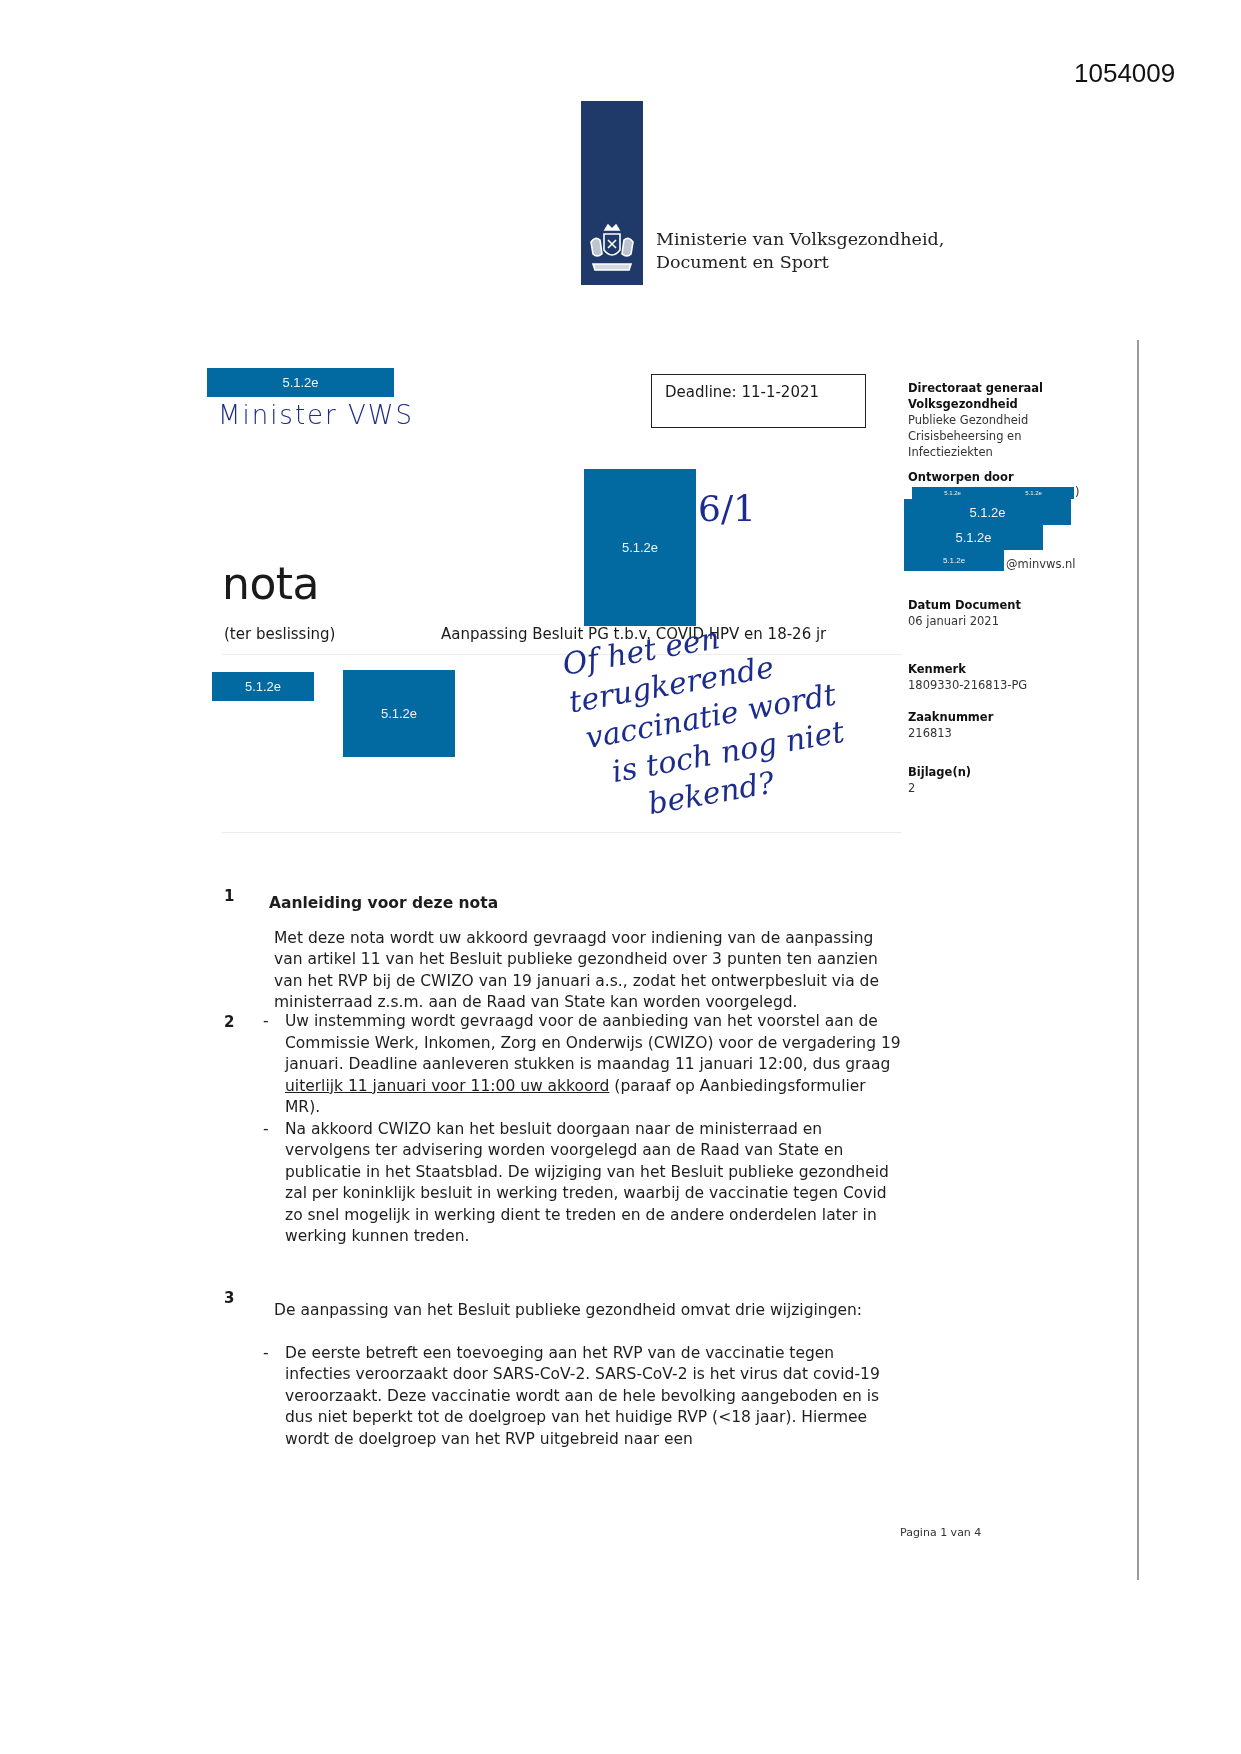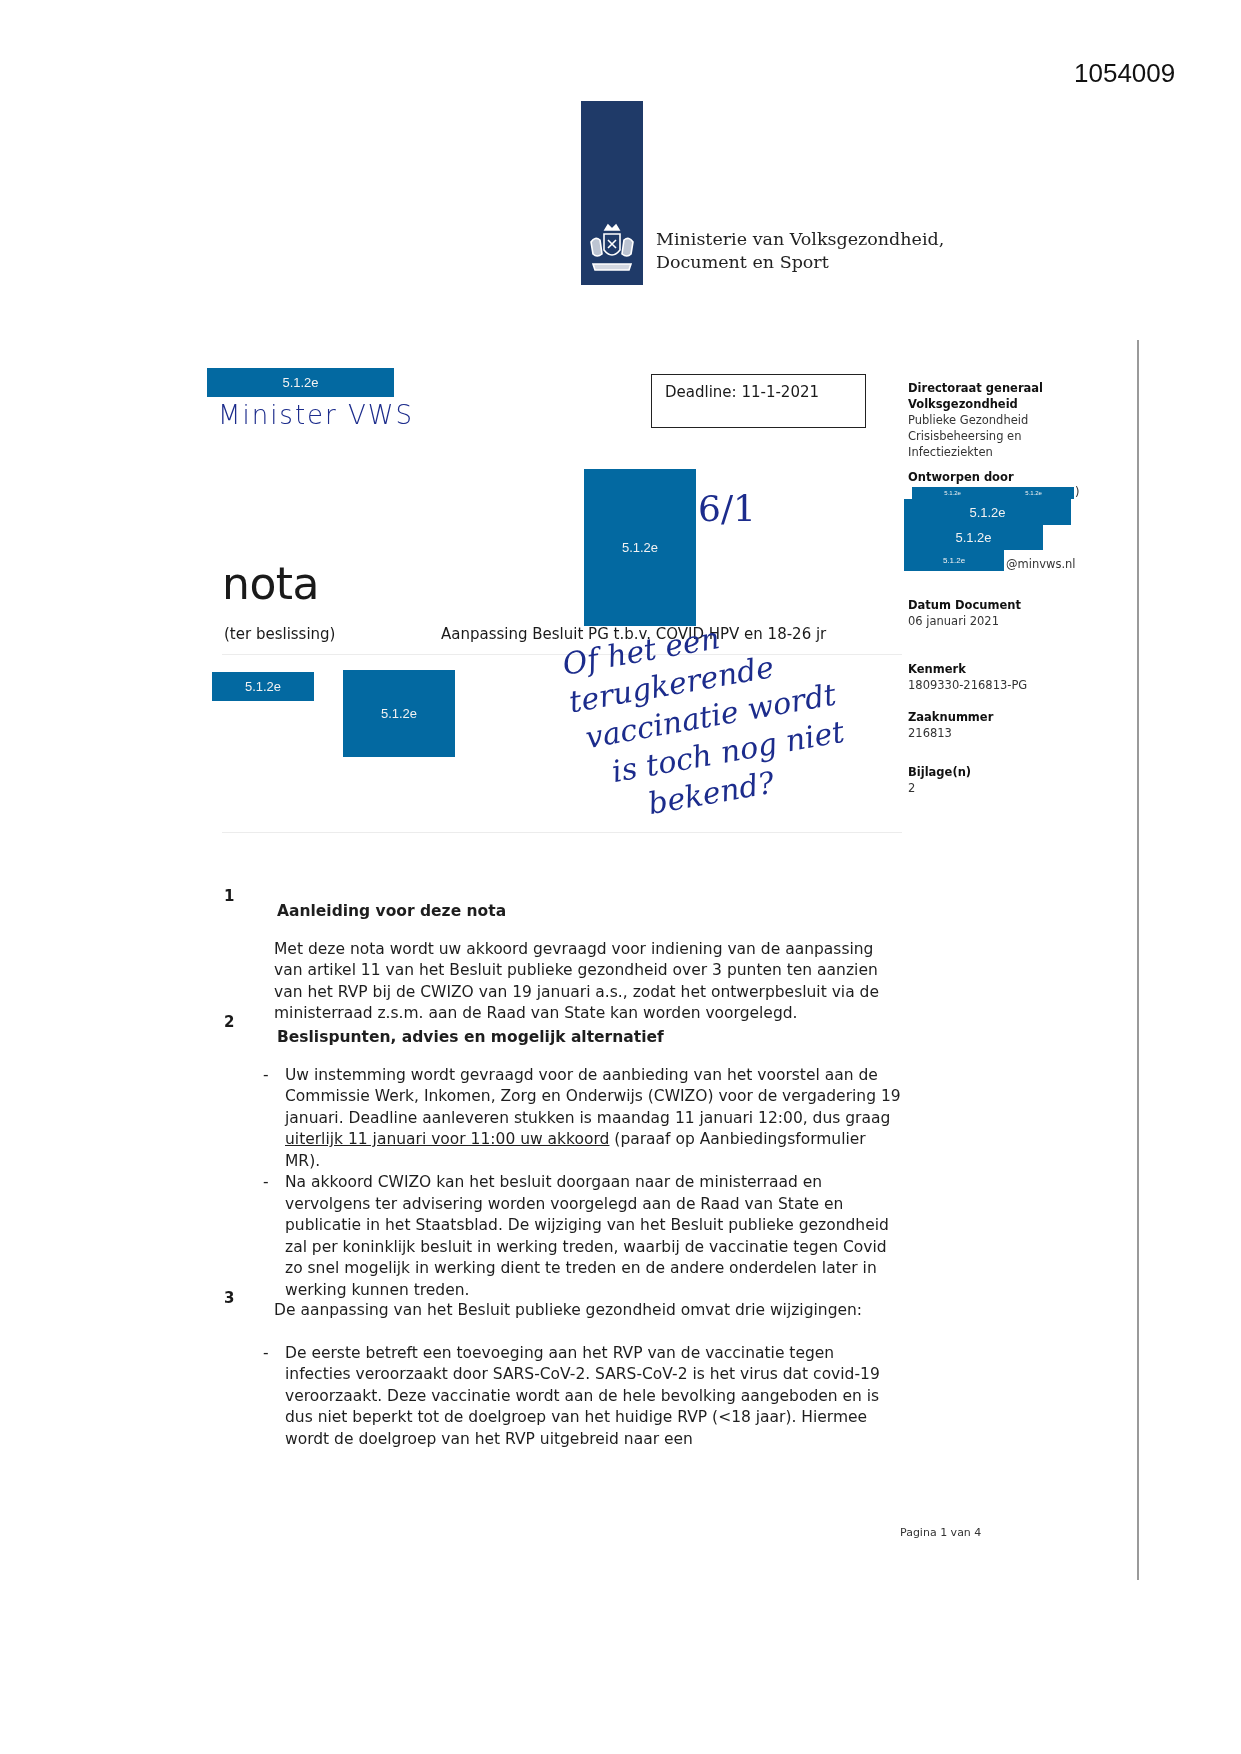--- a/index.html
+++ b/index.html
@@ -16,21 +16,21 @@
   .redact { background: #0369a1; color: #f2f2f2; font-family: "Liberation Sans", sans-serif; display: flex; align-items: center; justify-content: center; }
   .deadline-box { left: 651px; top: 374px; width: 215px; height: 54px; border: 1.5px solid #222; box-sizing: border-box; padding: 8px 13px; font-size: 15px; }
   .hand { font-family: "DejaVu Serif", serif; font-style: italic; color: #1c2c8c; }
   .nota { left: 222px; top: 558px; font-size: 44px; color: #1a1a1a; letter-spacing: -0.5px; }
   .ter { left: 224px; top: 625px; font-size: 15px; }
   .subject { left: 441px; top: 625px; font-size: 15px; }
   .side { left: 908px; font-size: 11.5px; line-height: 16px; color: #333; }
   .side b { color: #111; margin-top: 26px; }
   .sec-num { left: 224px; font-size: 15px; font-weight: bold; }
   .sec { left: 261px; width: 640px; font-size: 15.5px; line-height: 21.5px; color: #1e1e1e; }
-  .sec h3 { margin: 16px; font-size: 15.5px; font-weight: bold; }
+  .sec h3 { margin: 8px; font-size: 15.5px; font-weight: bold; }
   .sec p { margin: 13px; }
   .bullet { position: relative; padding-left: 24px; }
   .bullet::before { content: "-"; position: absolute; left: 2px; top: 0; }
   .u { text-decoration: underline; }
   .pagina { left: 900px; top: 1526px; font-size: 11px; color: #333; }
   .rborder { left: 1137px; top: 340px; width: 2px; height: 1240px; background: #9a9a9a; }
   .faint { height: 1px; background: #ececec; }
 </style>
 </head>
 <body>
@@ -117,21 +117,20 @@
 </div>
 
 <div class="abs sec-num" style="top:887px;">1</div>
 <div class="abs sec" style="top:885px;">
   <h3>Aanleiding voor deze nota</h3>
   <p>Met deze nota wordt uw akkoord gevraagd voor indiening van de aanpassing van artikel 11 van het Besluit publieke gezondheid over 3 punten ten aanzien van het RVP bij de CWIZO van 19 januari a.s., zodat het ontwerpbesluit via de ministerraad z.s.m. aan de Raad van State kan worden voorgelegd.</p>
 </div>
 
 <div class="abs sec-num" style="top:1013px;">2</div>
 <div class="abs sec" style="top:1011px;">
-  <h3>Beslispunten, advies en mogelijk alternatief</h3>
   <div class="bullet"><span>Uw instemming wordt gevraagd voor de aanbieding van het voorstel aan de Commissie Werk, Inkomen, Zorg en Onderwijs (CWIZO) voor de vergadering 19 januari. Deadline aanleveren stukken is maandag 11 januari 12:00, dus graag </span><span class="u">uiterlijk 11 januari voor 11:00 uw akkoord</span><span> (paraaf op Aanbiedingsformulier MR).</span></div>
   <div class="bullet">Na akkoord CWIZO kan het besluit doorgaan naar de ministerraad en vervolgens ter advisering worden voorgelegd aan de Raad van State en publicatie in het Staatsblad. De wijziging van het Besluit publieke gezondheid zal per koninklijk besluit in werking treden, waarbij de vaccinatie tegen Covid zo snel mogelijk in werking dient te treden en de andere onderdelen later in werking kunnen treden.</div>
 </div>
 
 <div class="abs sec-num" style="top:1289px;">3</div>
 <div class="abs sec" style="top:1287px;">
   <p style="margin-bottom:21px;">De aanpassing van het Besluit publieke gezondheid omvat drie wijzigingen:</p>
   <div class="bullet">De eerste betreft een toevoeging aan het RVP van de vaccinatie tegen infecties veroorzaakt door SARS-CoV-2. SARS-CoV-2 is het virus dat covid-19 veroorzaakt. Deze vaccinatie wordt aan de hele bevolking aangeboden en is dus niet beperkt tot de doelgroep van het huidige RVP (&lt;18 jaar). Hiermee wordt de doelgroep van het RVP uitgebreid naar een</div>
 </div>
 

